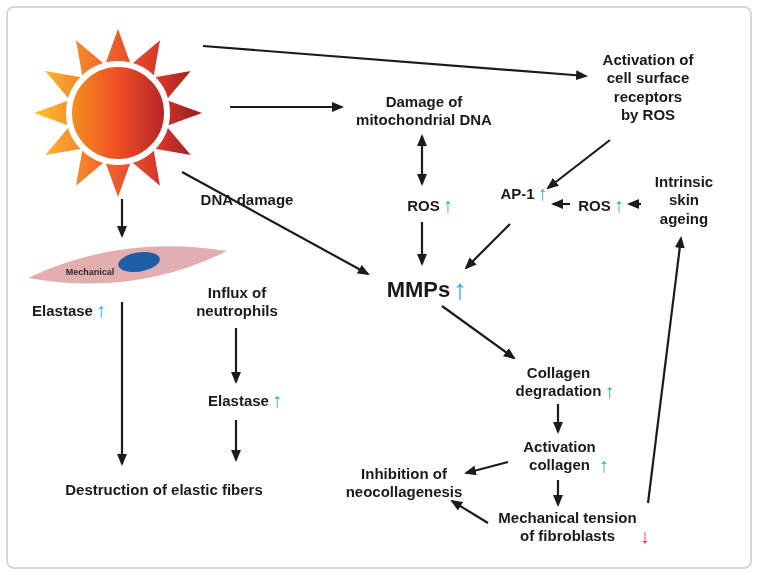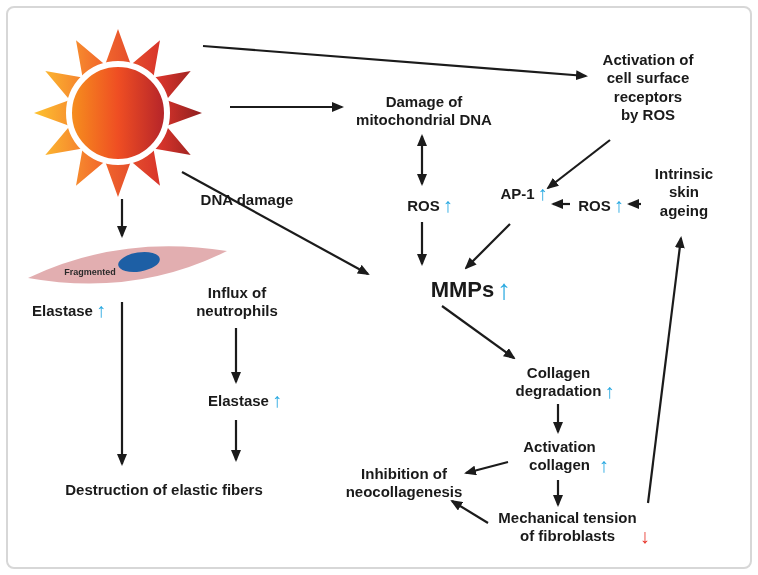--- a/index.html
+++ b/index.html
@@ -26,21 +26,21 @@
     text-align: center;
     font-size: 15px;
     font-weight: 600;
     color: #1a1a1a;
     line-height: 1.22;
   }
   .node.flex { display: flex; align-items: flex-end; gap: 3px; white-space: normal; }
   .node.flex .txt { white-space: pre-line; text-align: center; }
   .ind-up   { color: #29a9e1; font-size: 20px; font-weight: 400; line-height: 1; }
   .ind-down { color: #e8392f; font-size: 20px; font-weight: 400; line-height: 1; }
-  .node.mmps { font-size: 22px; margin-left: 44px; }
+  .node.mmps { font-size: 22px; }
   .node.mmps .ind-up { font-size: 28px; }
   .cell-label {
     position: absolute;
     transform: translate(-50%, -50%);
     font-size: 9px;
     font-weight: 600;
     color: #2a2a2a;
   }
 </style>
 </head>
@@ -116,29 +116,29 @@
   <div class="node flex" style="left:524px;top:193px">
     <span class="txt">AP-1</span>
     <span class="ind-up">↑</span>
   </div>
 
   <div class="node flex" style="left:601px;top:205px">
     <span class="txt">ROS</span>
     <span class="ind-up">↑</span>
   </div>
 
-  <div class="node" style="left:684px;top:192px">Intrinsic
+  <div class="node" style="left:684px;top:200px">Intrinsic
 skin ageing</div>
 
   <div class="node flex mmps" style="left:427px;top:290px">
     <span class="txt">MMPs</span>
     <span class="ind-up">↑</span>
   </div>
 
-  <div class="cell-label" style="left:90px;top:272px">Fragmented</div>
+  <div class="cell-label" style="left:90px;top:272px">Mechanical</div>
 
   <div class="node flex" style="left:69px;top:310px">
     <span class="txt">Elastase</span>
     <span class="ind-up">↑</span>
   </div>
 
   <div class="node" style="left:237px;top:302px">Influx of
 neutrophils</div>
 
   <div class="node flex" style="left:245px;top:400px">

